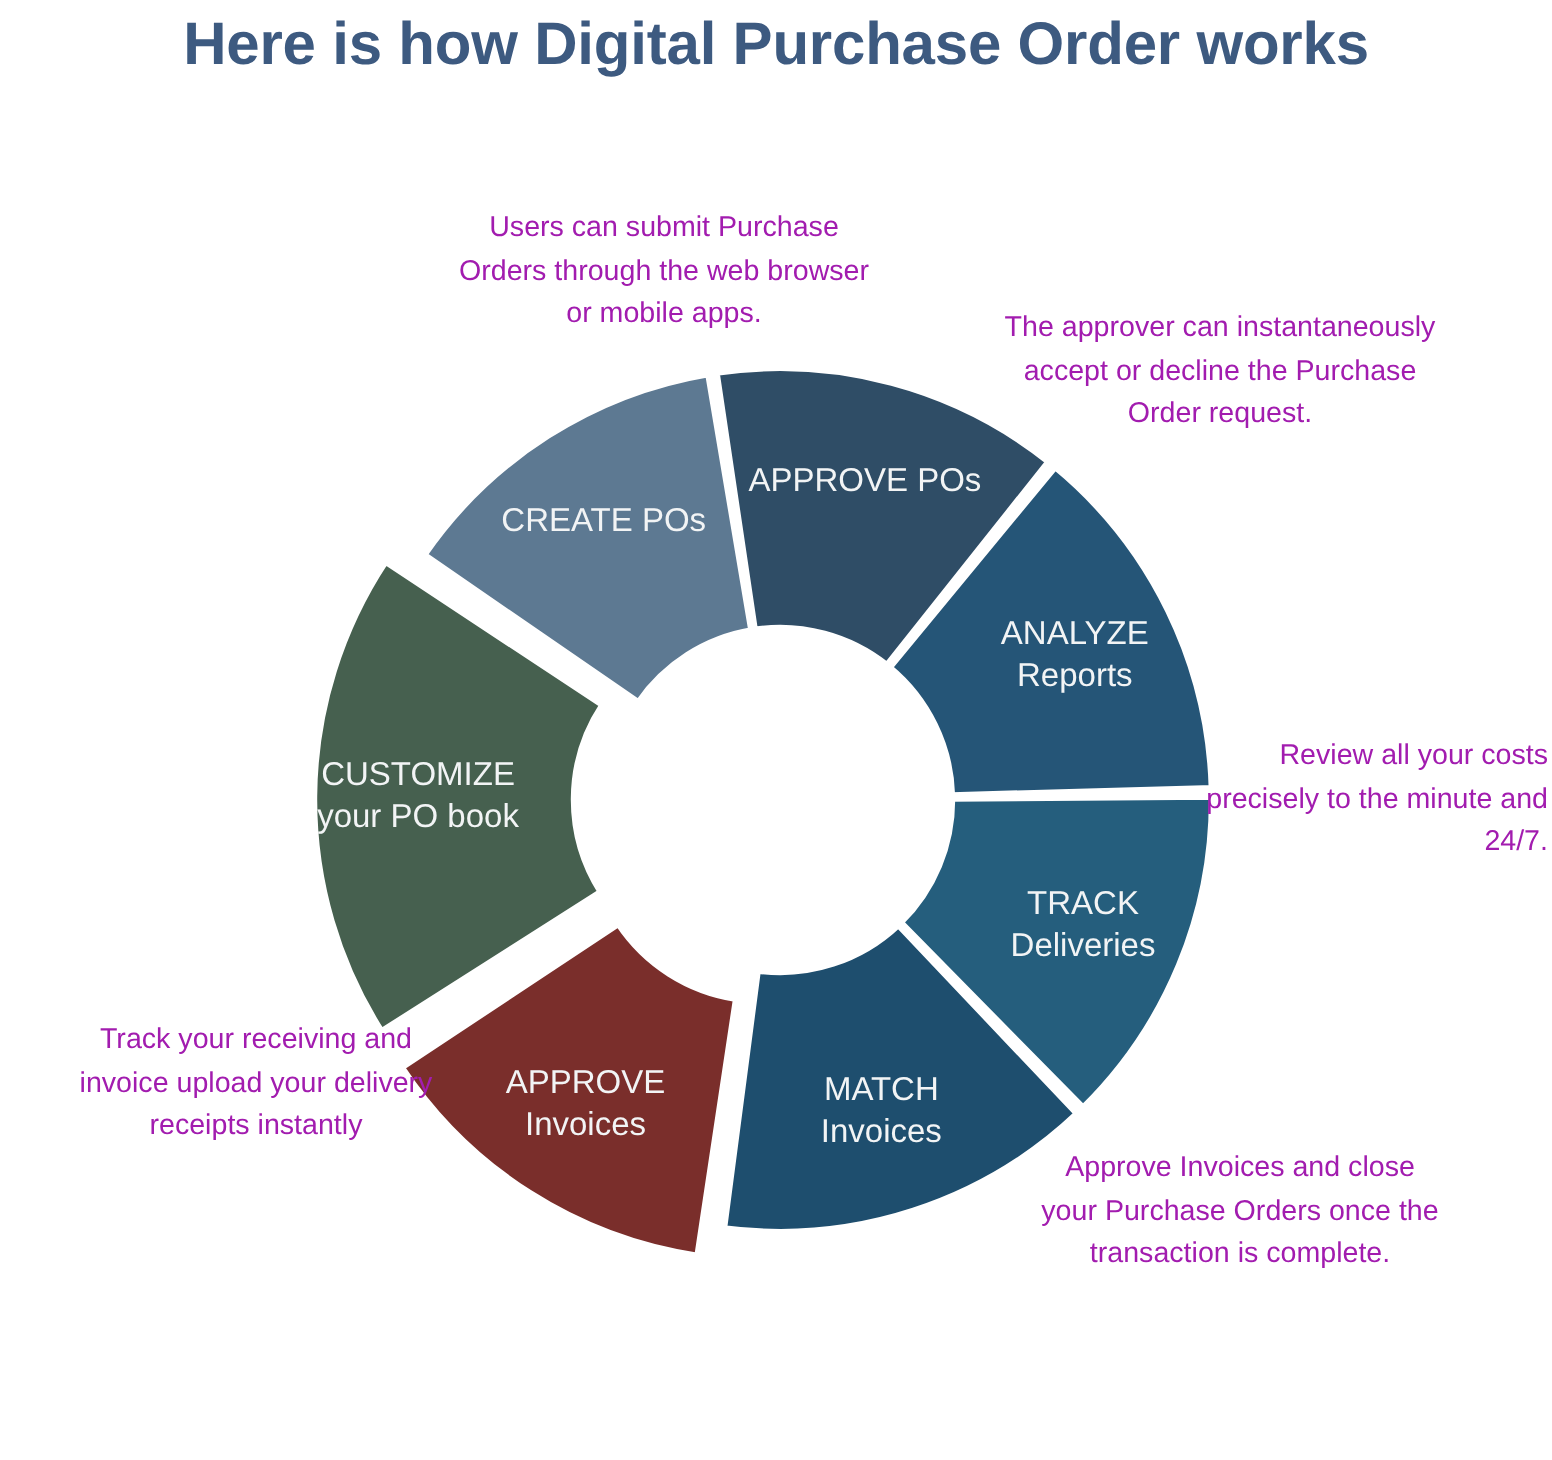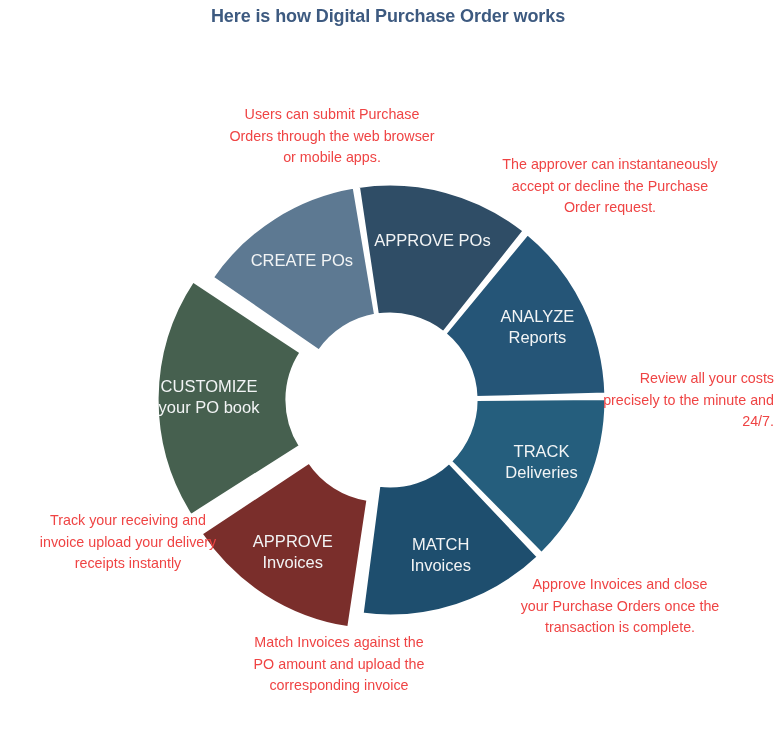--- a/index.html
+++ b/index.html
@@ -20,21 +20,21 @@
     position: relative;
     width: 776px;
     height: 730px;
   }
   #page-title {
     position: absolute;
     left: 0;
     top: 6px;
     width: 776px;
     text-align: center;
-    font-size: 18px;
+    font-size: 30px;
     font-weight: bold;
     color: #3d5a80;
     letter-spacing: -0.1px;
     font-family: "Liberation Sans", sans-serif;
   }
   #donut-wrap {
     position: absolute;
     left: 168px;
     top: 178px;
     width: 444px;
@@ -56,21 +56,21 @@
     font-family: "Liberation Sans", sans-serif;
     font-size: 16.5px;
     text-anchor: middle;
     dominant-baseline: middle;
   }
   .callout {
     position: absolute;
     text-align: center;
     font-size: 14.3px;
     line-height: 21.5px;
-    color: #ef4444;
+    color: #a21caf;
     font-family: "Liberation Sans", sans-serif;
     white-space: pre-line;
   }
   #callout-create  { left: 229px;  top: 104px; width: 206px; }
   #callout-approve-pos { left: 494px; top: 154px; width: 232px; }
   #callout-analyze { left: 602px;  top: 368px; width: 172px; text-align: right; }
   #callout-track   { left: 520px;  top: 574px; width: 200px; text-align: center; }
   #callout-match   { left: 243px;  top: 632px; width: 192px; }
   #callout-approve-inv { left: 36px; top: 510px; width: 184px; }
   #callout-customize { left: 26px; top: 238px; width: 180px; }
@@ -106,18 +106,17 @@
   </div>
 
   <div class="callout" id="callout-create">Users can submit Purchase Orders through the web browser or mobile apps.</div>
 
   <div class="callout" id="callout-approve-pos">The approver can instantaneously accept or decline the Purchase Order request.</div>
 
   <div class="callout" id="callout-analyze">Review all your costs precisely to the minute and  24/7.</div>
 
   <div class="callout" id="callout-track">Approve Invoices and close your Purchase Orders once the transaction is complete.</div>
 
-  <div class="callout" id="callout-match">Match Invoices against the PO amount and upload the corresponding invoice</div>
 
   <div class="callout" id="callout-approve-inv">Track your receiving and  invoice upload your delivery receipts instantly</div>
 
 
 </div>
 
 </body></html>

